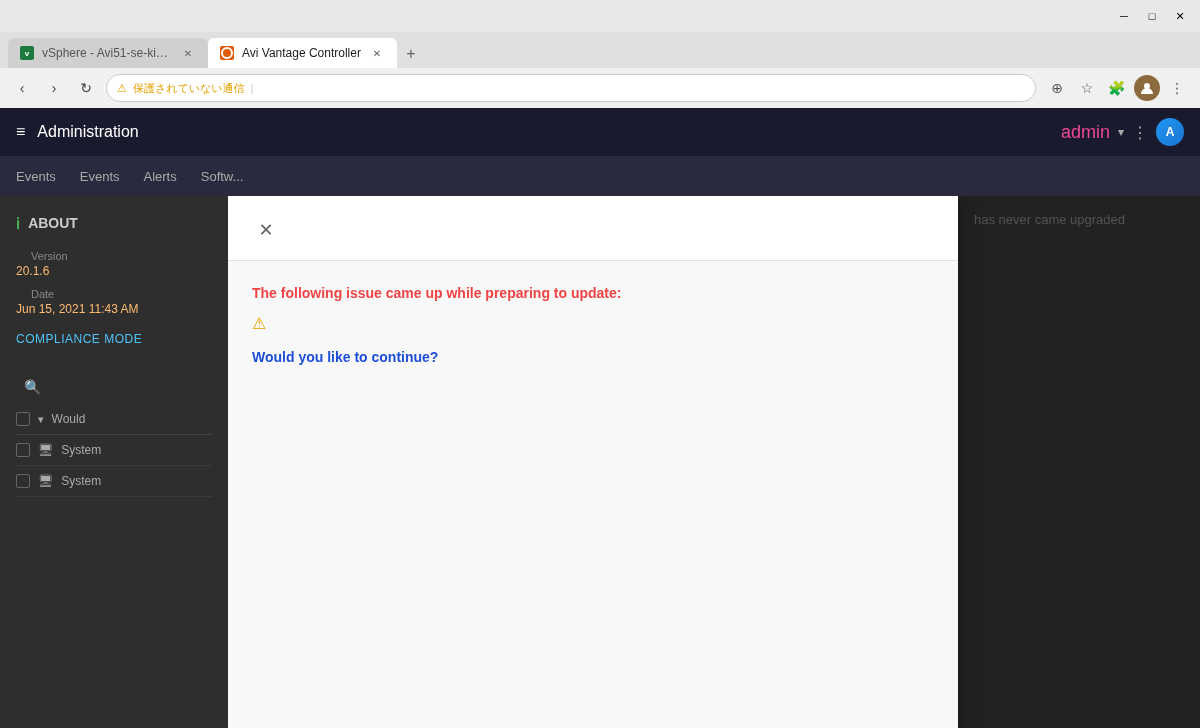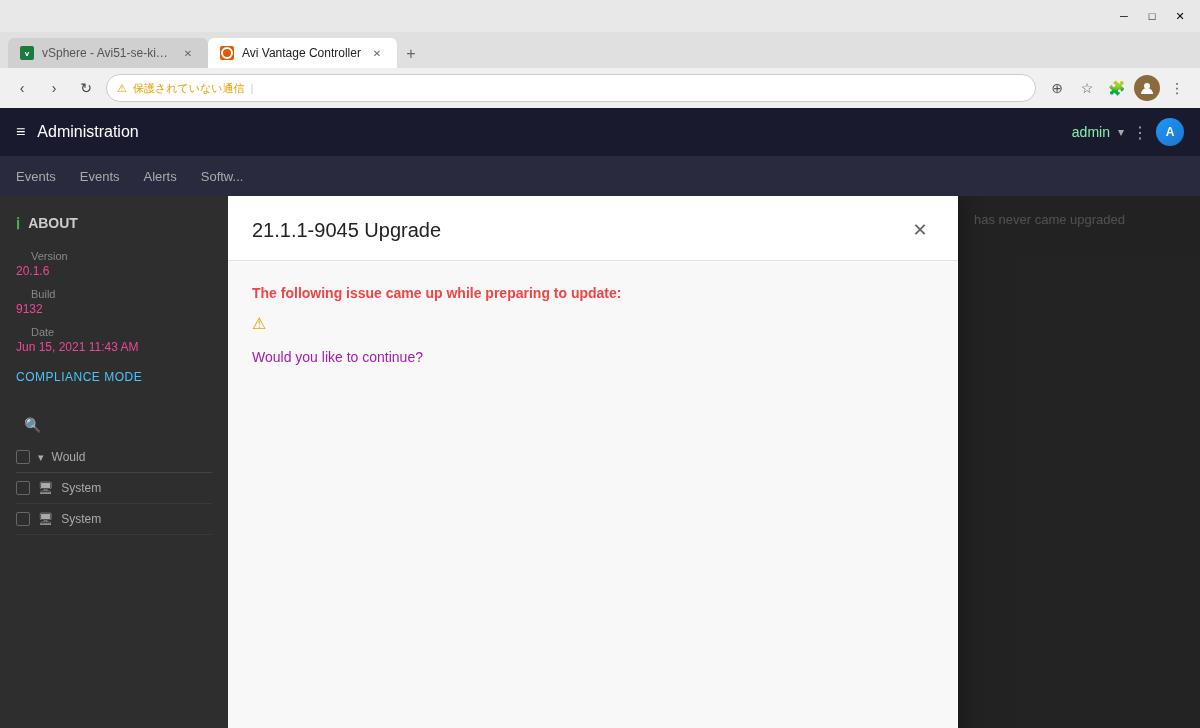--- a/index.html
+++ b/index.html
@@ -112,21 +112,21 @@
       height: 48px;
       background: #1a1a2e;
       display: flex; align-items: center;
       padding: 0 16px;
       gap: 12px;
       color: white;
     }
     .hamburger { font-size: 16px; cursor: pointer; }
     .app-title { font-size: 16px; font-weight: 500; }
     .header-right { margin-left: auto; display: flex; align-items: center; gap: 8px; }
-    .header-user { color: #86efac; font-size: 14px; }
+    .header-user { color: #ec4899; font-size: 18px; }
     .header-logo {
       width: 28px; height: 28px;
       border-radius: 50%;
       background: linear-gradient(135deg, #2196F3, #1976D2);
       display: flex; align-items: center; justify-content: center;
       font-size: 12px; color: white; font-weight: bold;
     }
 
     
     .sub-nav {
@@ -153,21 +153,21 @@
       overflow-y: auto;
     }
     .about-header {
       display: flex; align-items: center; gap: 8px;
       font-size: 14px; font-weight: 600; color: #ccc;
       margin-bottom: 16px;
     }
     .about-icon { color: #4CAF50; font-size: 16px; }
     .info-row { margin-bottom: 10px; }
     .info-label { font-size: 11px; color: #888; margin-left: 15px; }
-    .info-value { font-size: 12px; color: #ec4899; margin-top: 2px; }
+    .info-value { font-size: 12px; color: #fdba74; margin-top: 2px; }
     .compliance-btn {
       color: #4fc3f7;
       font-size: 12px;
       cursor: pointer;
       margin-top: 16px;
       text-transform: uppercase;
       letter-spacing: 0.5px;
     }
     .search-row {
       margin-top: 24px;
@@ -256,22 +256,22 @@
       font-size: 16px;
       flex-shrink: 0;
       margin-top: 1px;
     }
     .warn-text {
       font-size: 13px;
       color: #555;
     }
     .continue-text {
       font-size: 14px;
-      font-weight: 400;
-      color: #a21caf;
+      font-weight: 700;
+      color: #1d4ed8;
     }
 
     
     .right-content {
       position: absolute;
       right: 0; top: 0;
       width: calc(100% - 730px);
       height: 100%;
       background: #3a3a3a;
       padding: 16px;
@@ -373,24 +373,20 @@
   <div class="sidebar">
     <div class="about-header">
       <span class="about-icon">ℹ</span>
       <span>ABOUT</span>
     </div>
     <div class="info-row">
       <div class="info-label">Version</div>
       <div class="info-value">20.1.6</div>
     </div>
     <div class="info-row">
-      <div class="info-label">Build</div>
-      <div class="info-value">9132</div>
-    </div>
-    <div class="info-row">
       <div class="info-label">Date</div>
       <div class="info-value">Jun 15, 2021 11:43 AM</div>
     </div>
     <div class="compliance-btn">COMPLIANCE MODE</div>
     <div class="search-row">
       <span class="search-icon">🔍</span>
     </div>
     <div class="table-header">
       <span class="checkbox"></span>
       <span style="font-size:11px;">▾</span>
@@ -411,21 +407,20 @@
   <div class="main-content">
 
     <div class="right-content">
       <div class="right-text">has never came upgraded</div>
     </div>
 
     <div class="overlay"></div>
 
     <div class="dialog">
       <div class="dialog-header">
-        <h2 class="dialog-title">21.1.1-9045 Upgrade</h2>
         <div class="dialog-close">✕</div>
       </div>
       <div class="dialog-body">
         <div class="issue-heading">The following issue came up while preparing to update:</div>
         <div class="warning-row">
           <span class="warn-icon">⚠</span>
         </div>
         <div class="continue-text">Would you like to continue?</div>
       </div>
 

